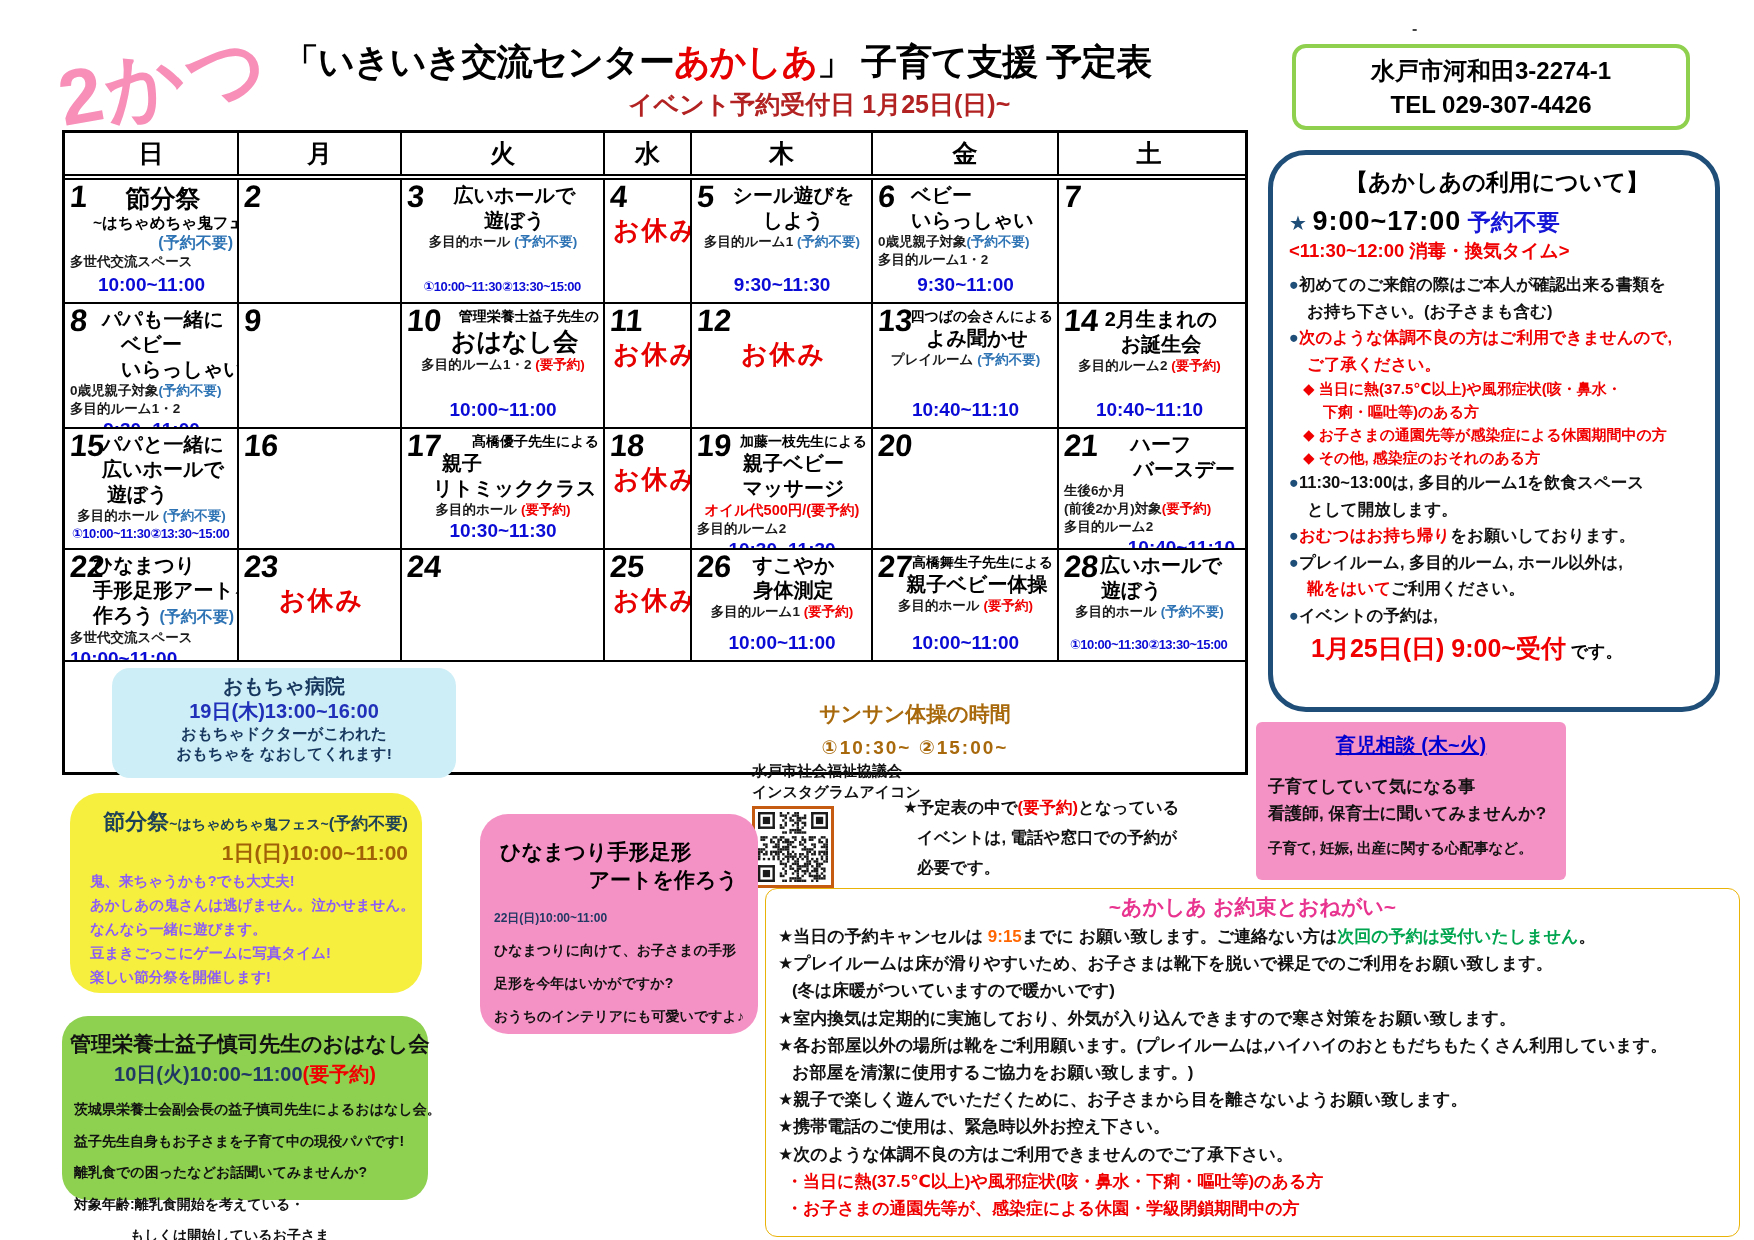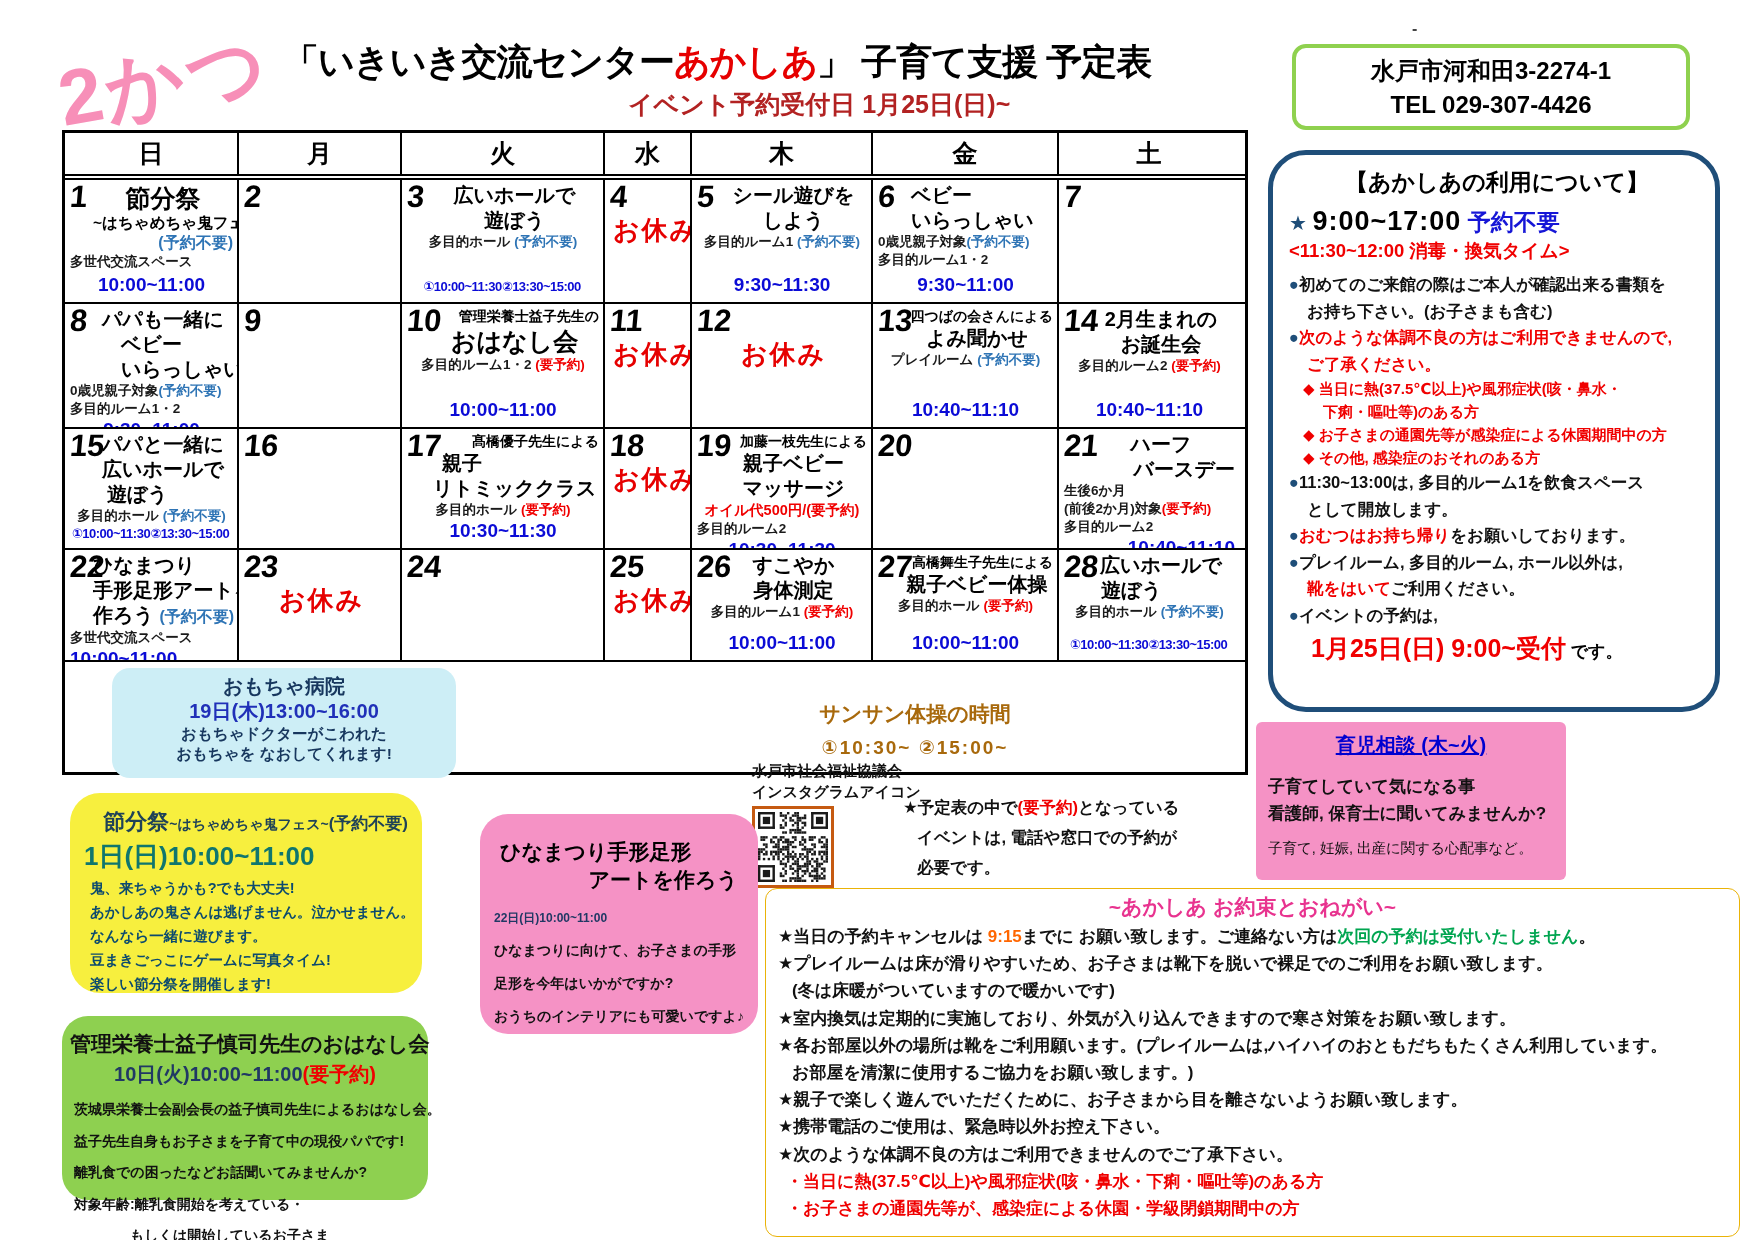--- a/index.html
+++ b/index.html
@@ -56,22 +56,22 @@
   
   #qrlabels { left:752px; top:760px; font-size:15px; font-weight:600; color:#111; line-height:21px; }
   #qr { left:752px; top:806px; width:82px; height:82px; border:3px solid #c55a11; background:#fff; padding:3px; }
   #qrnote { left:903px; top:792px; }
   .n-ln { font-size:16.5px; font-weight:700; color:#111; line-height:30px; white-space:nowrap; }
 
   
   #yellowbox { left:70px; top:793px; width:352px; height:200px; background:#f7ef3e; border-radius:30px; padding:14px 14px 0; }
   .yb-h { text-align:right; white-space:nowrap; color:#1f4257; font-weight:800; }
   .yb-h .b1 { font-size:22px; } .yb-h .b2 { font-size:14px; } .yb-h .b3 { font-size:17px; }
-  .yb-d { text-align:left; font-size:26px; font-weight:800; color:#0f766e; margin-top:2px; }
-  .yb-t { font-size:14.5px; font-weight:600; color:#0c4a6e; line-height:19px; margin-top:5px; margin-left:6px; white-space:nowrap; }
+  .yb-d { text-align:right; font-size:21px; font-weight:800; color:#a16207; margin-top:2px; }
+  .yb-t { font-size:14.5px; font-weight:600; color:#8b5cf6; line-height:19px; margin-top:5px; margin-left:6px; white-space:nowrap; }
 
   #pinkbox { left:480px; top:814px; width:278px; height:220px; background:#f592c5; border-radius:28px; padding:24px 14px 0; }
   .pb-h1 { font-size:21px; font-weight:800; color:#000; padding-left:6px; white-space:nowrap; }
   .pb-h2 { font-size:21px; font-weight:800; color:#000; text-align:right; padding-right:6px; white-space:nowrap; }
   .pb-d { text-align:left; font-size:12px; font-weight:800; color:#203864; margin-top:16px; white-space:nowrap; }
   .pb-t { font-size:14px; font-weight:600; color:#111; line-height:20px; margin-top:13px; white-space:nowrap; }
 
   #greenbox { left:62px; top:1016px; width:366px; height:184px; background:#8ed050; border-radius:26px; padding:14px 8px 0; }
   .gb-h { text-align:center; font-size:21px; font-weight:800; color:#111; white-space:nowrap; }
   .gb-d { text-align:center; font-size:20px; font-weight:800; color:#203864; margin-top:3px; white-space:nowrap; }
@@ -91,21 +91,21 @@
   .g-nv { color:#1f4e79; }
   .g-kb { font-size:27px; color:#000; letter-spacing:1px; }
   .g-bb { font-size:23px; color:#1616d6; }
   .g-rb { font-size:25px; color:#f00000; }
 
   
   #consultbox { left:1256px; top:722px; width:310px; height:158px; background:#f592c5; border-radius:6px; text-align:left; padding:10px 12px 0; }
   .cb-t { text-align:center; font-size:20px; font-weight:800; color:#0000d0; text-decoration:underline; }
   .cb-1 { font-size:17px; font-weight:700; color:#111; margin-top:16px; white-space:nowrap; }
   .cb-2 { font-size:17px; font-weight:700; color:#111; margin-top:4px; white-space:nowrap; }
-  .cb-3 { font-size:14.5px; font-weight:400; color:#111; margin-top:14px; white-space:nowrap; }
+  .cb-3 { font-size:14.5px; font-weight:700; color:#111; margin-top:14px; white-space:nowrap; }
 
   
   #promisebox { left:765px; top:888px; width:975px; height:349px; border:1px solid #eab308; border-radius:12px; padding:4px 12px 0; background:#fff; }
   .pm-t { text-align:center; font-size:21px; font-weight:800; color:#e8338f; margin-bottom:2px; }
   .q-ln { font-size:17px; font-weight:700; color:#111; line-height:27.2px; white-space:nowrap; }
   .g-o { color:#ff6600; } .g-g { color:#00a550; }
 </style>
 </head>
 <body>
 

